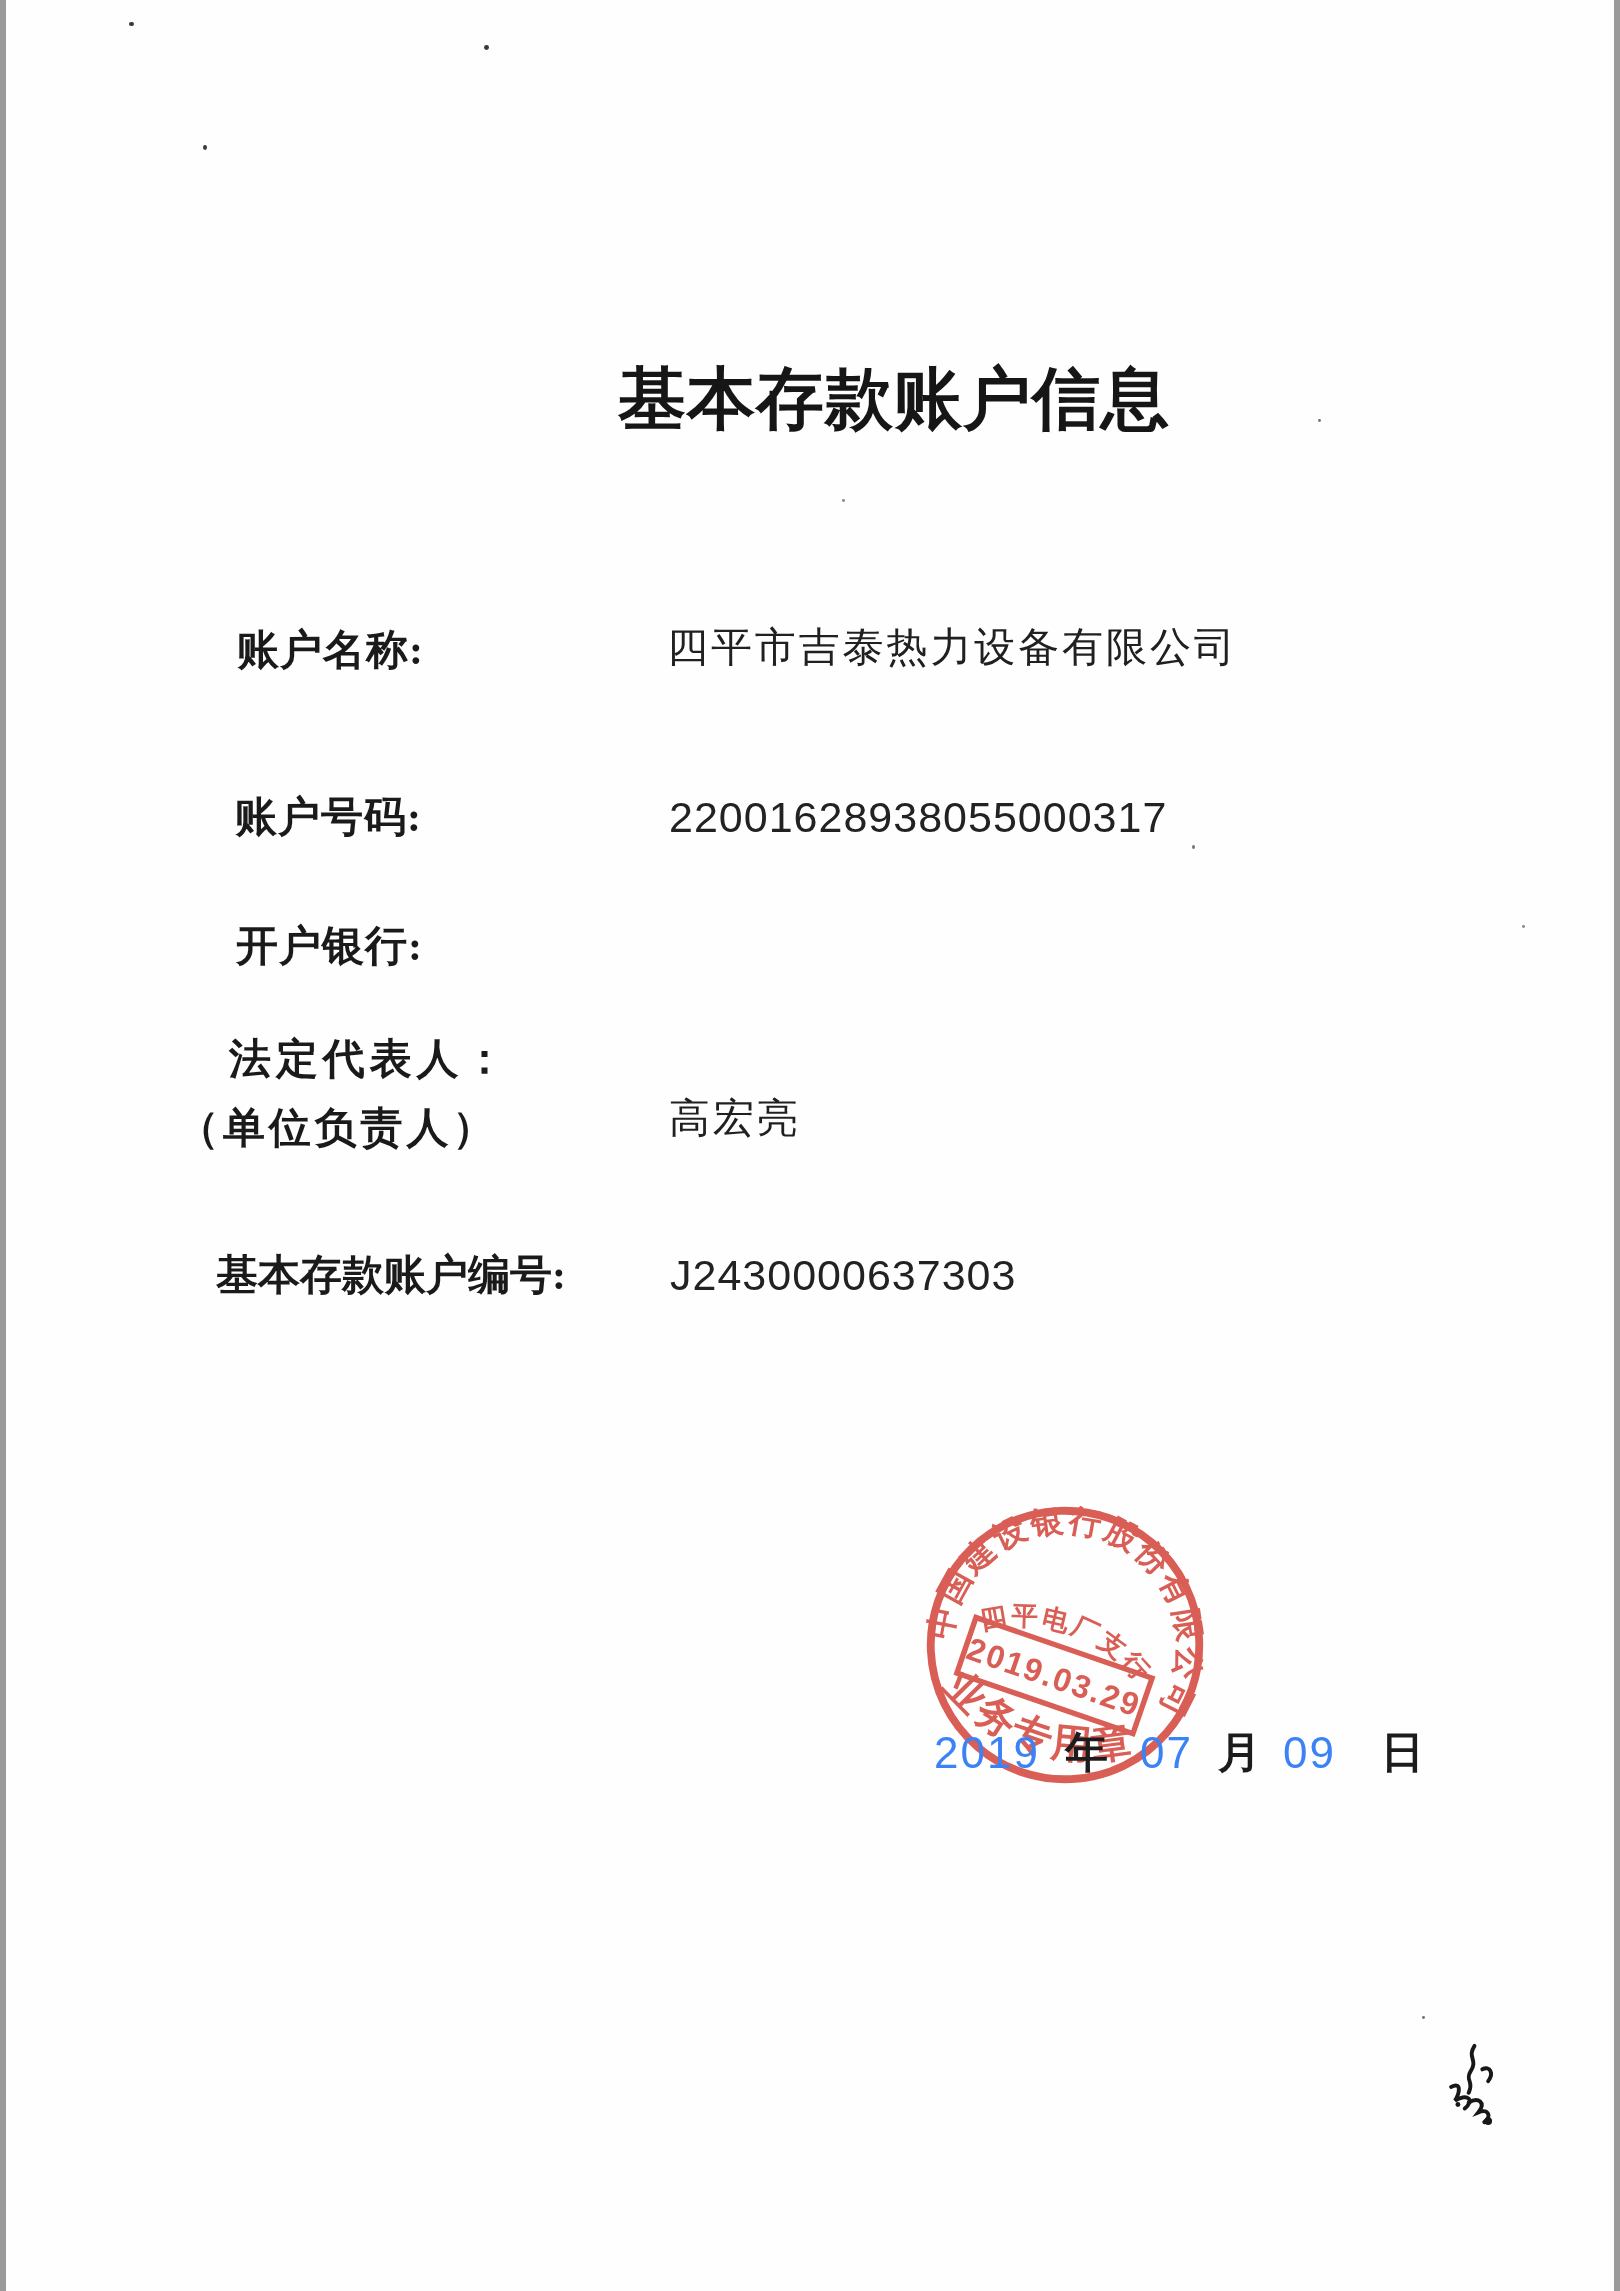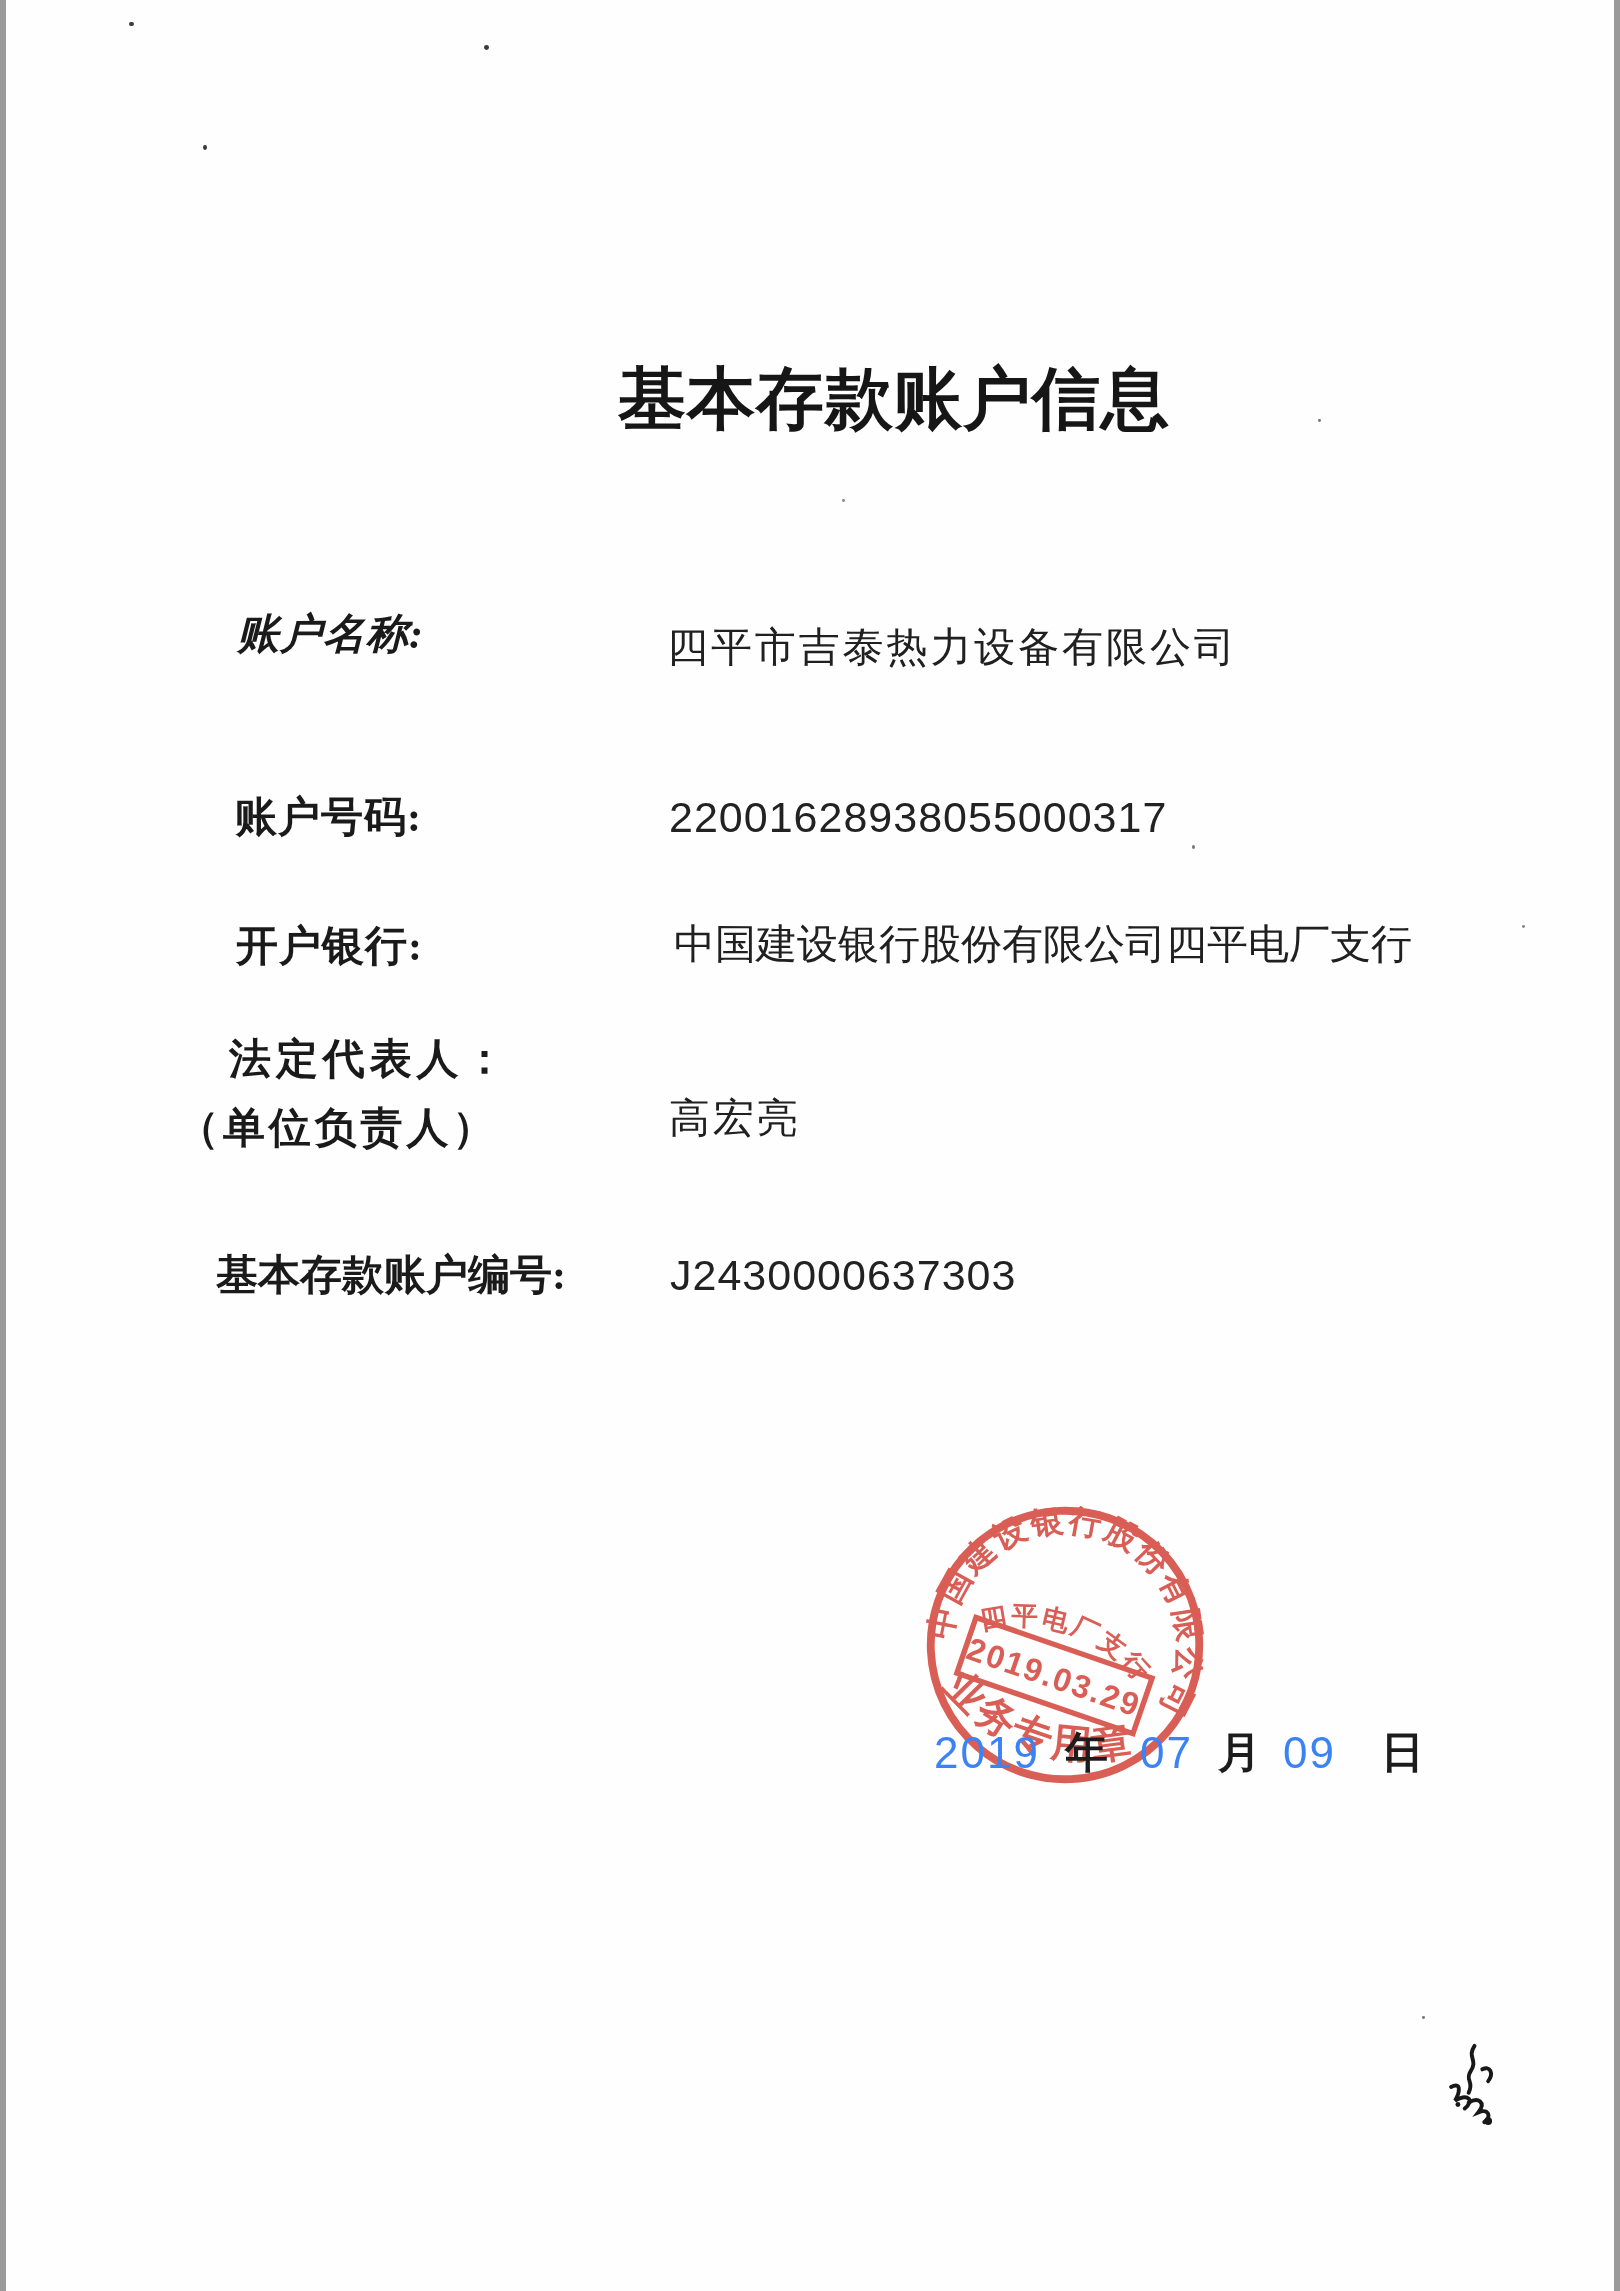--- a/index.html
+++ b/index.html
@@ -31,28 +31,27 @@
   .speck{position:absolute;background:#3a3a3a;border-radius:50%;}
   .smudge{position:absolute;left:1433px;top:2042px;}
 </style>
 </head>
 <body>
 
 <div class="page">
 
   <div class="abs doc-title" style="left:612px;top:365px;">基本存款账户信息</div>
 
-  <div class="abs lab" style="left:231px;top:613px;font-style:italic;">账户名称:</div>
+  <div class="abs lab" style="left:231px;top:629px;">账户名称:</div>
   <div class="abs val" style="left:661px;top:627px;letter-spacing:2.9px;">四平市吉泰热力设备有限公司</div>
 
   <div class="abs lab" style="left:229px;top:796px;">账户号码:</div>
   <div class="abs num" style="left:663px;top:796px;">22001628938055000317</div>
 
   <div class="abs lab" style="left:230px;top:925px;">开户银行:</div>
-  <div class="abs val" style="left:668px;top:924px;letter-spacing:0;">中国建设银行股份有限公司四平电厂支行</div>
 
   <div class="abs lab" style="left:223px;top:1038px;letter-spacing:4.9px;">法定代表人：</div>
   <div class="abs lab" style="left:171px;top:1107px;letter-spacing:3.9px;text-align:center;">（单位负责人）</div>
   <div class="abs val" style="left:663px;top:1083px;letter-spacing:2.9px;margin-top:15px;">高宏亮</div>
 
   <div class="abs lab" style="left:210px;top:1254px;letter-spacing:0;">基本存款账户编号:</div>
   <div class="abs num" style="left:664px;top:1254px;">J2430000637303</div>
 
   <div class="stamp-wrap">
     <svg width="294" height="294" viewBox="0 0 300 300">

